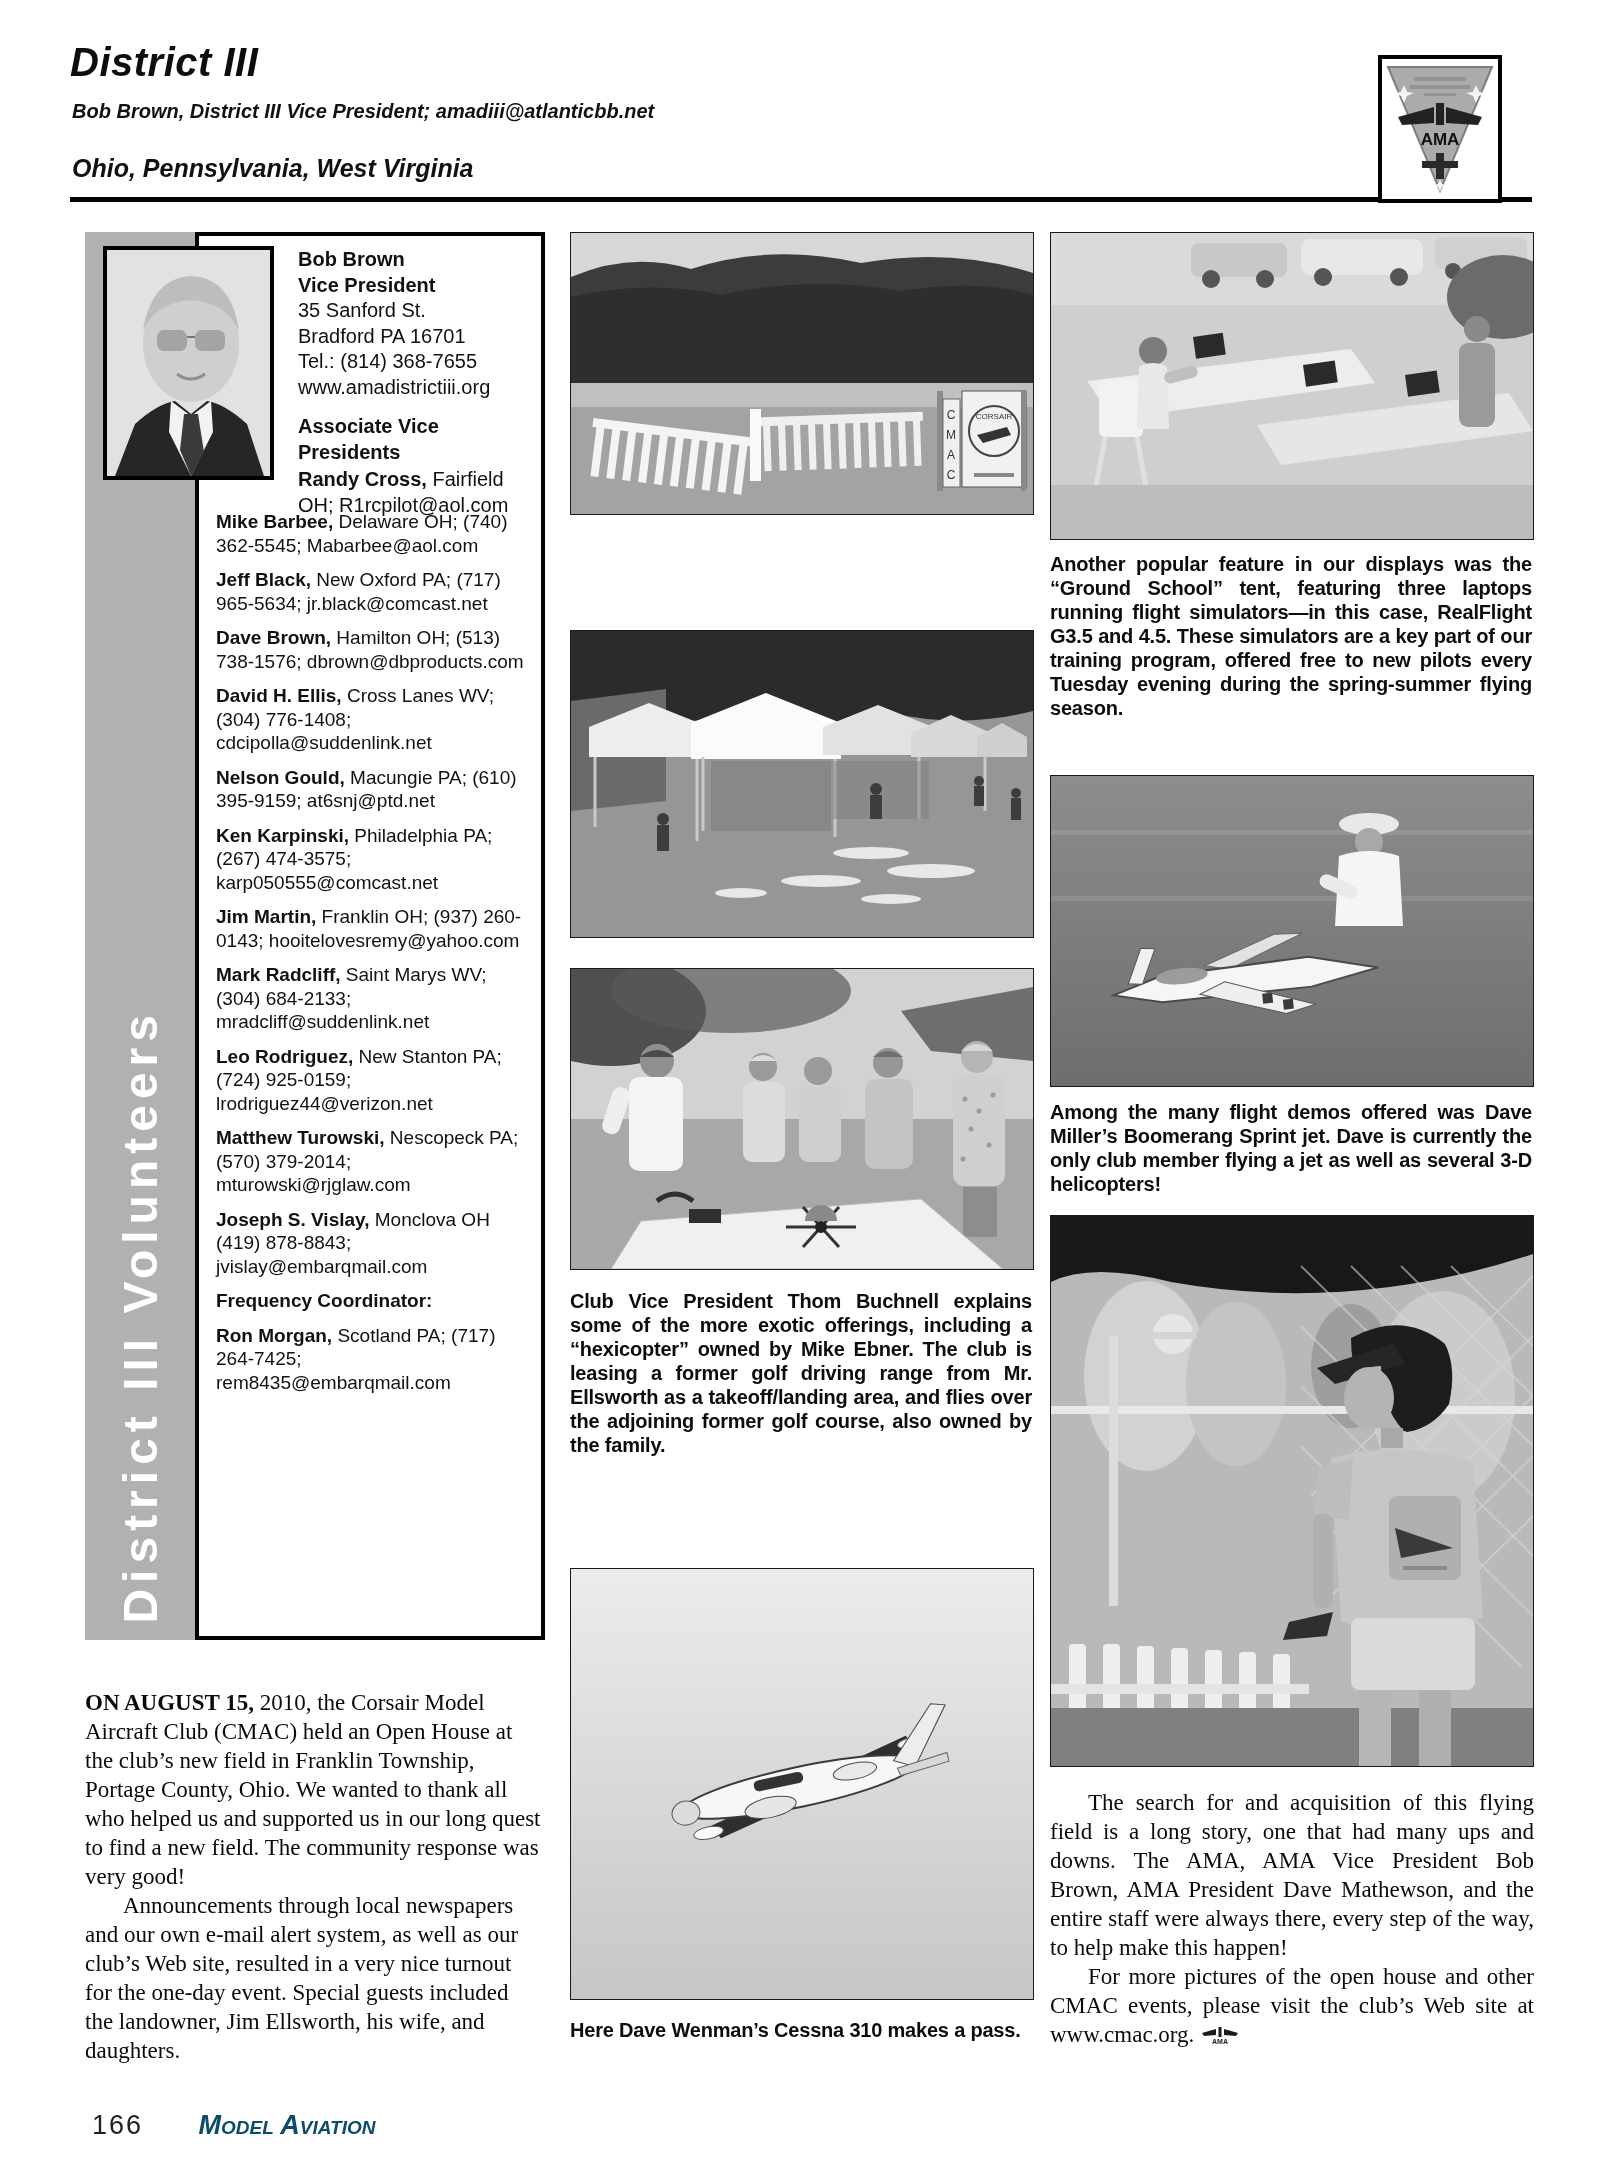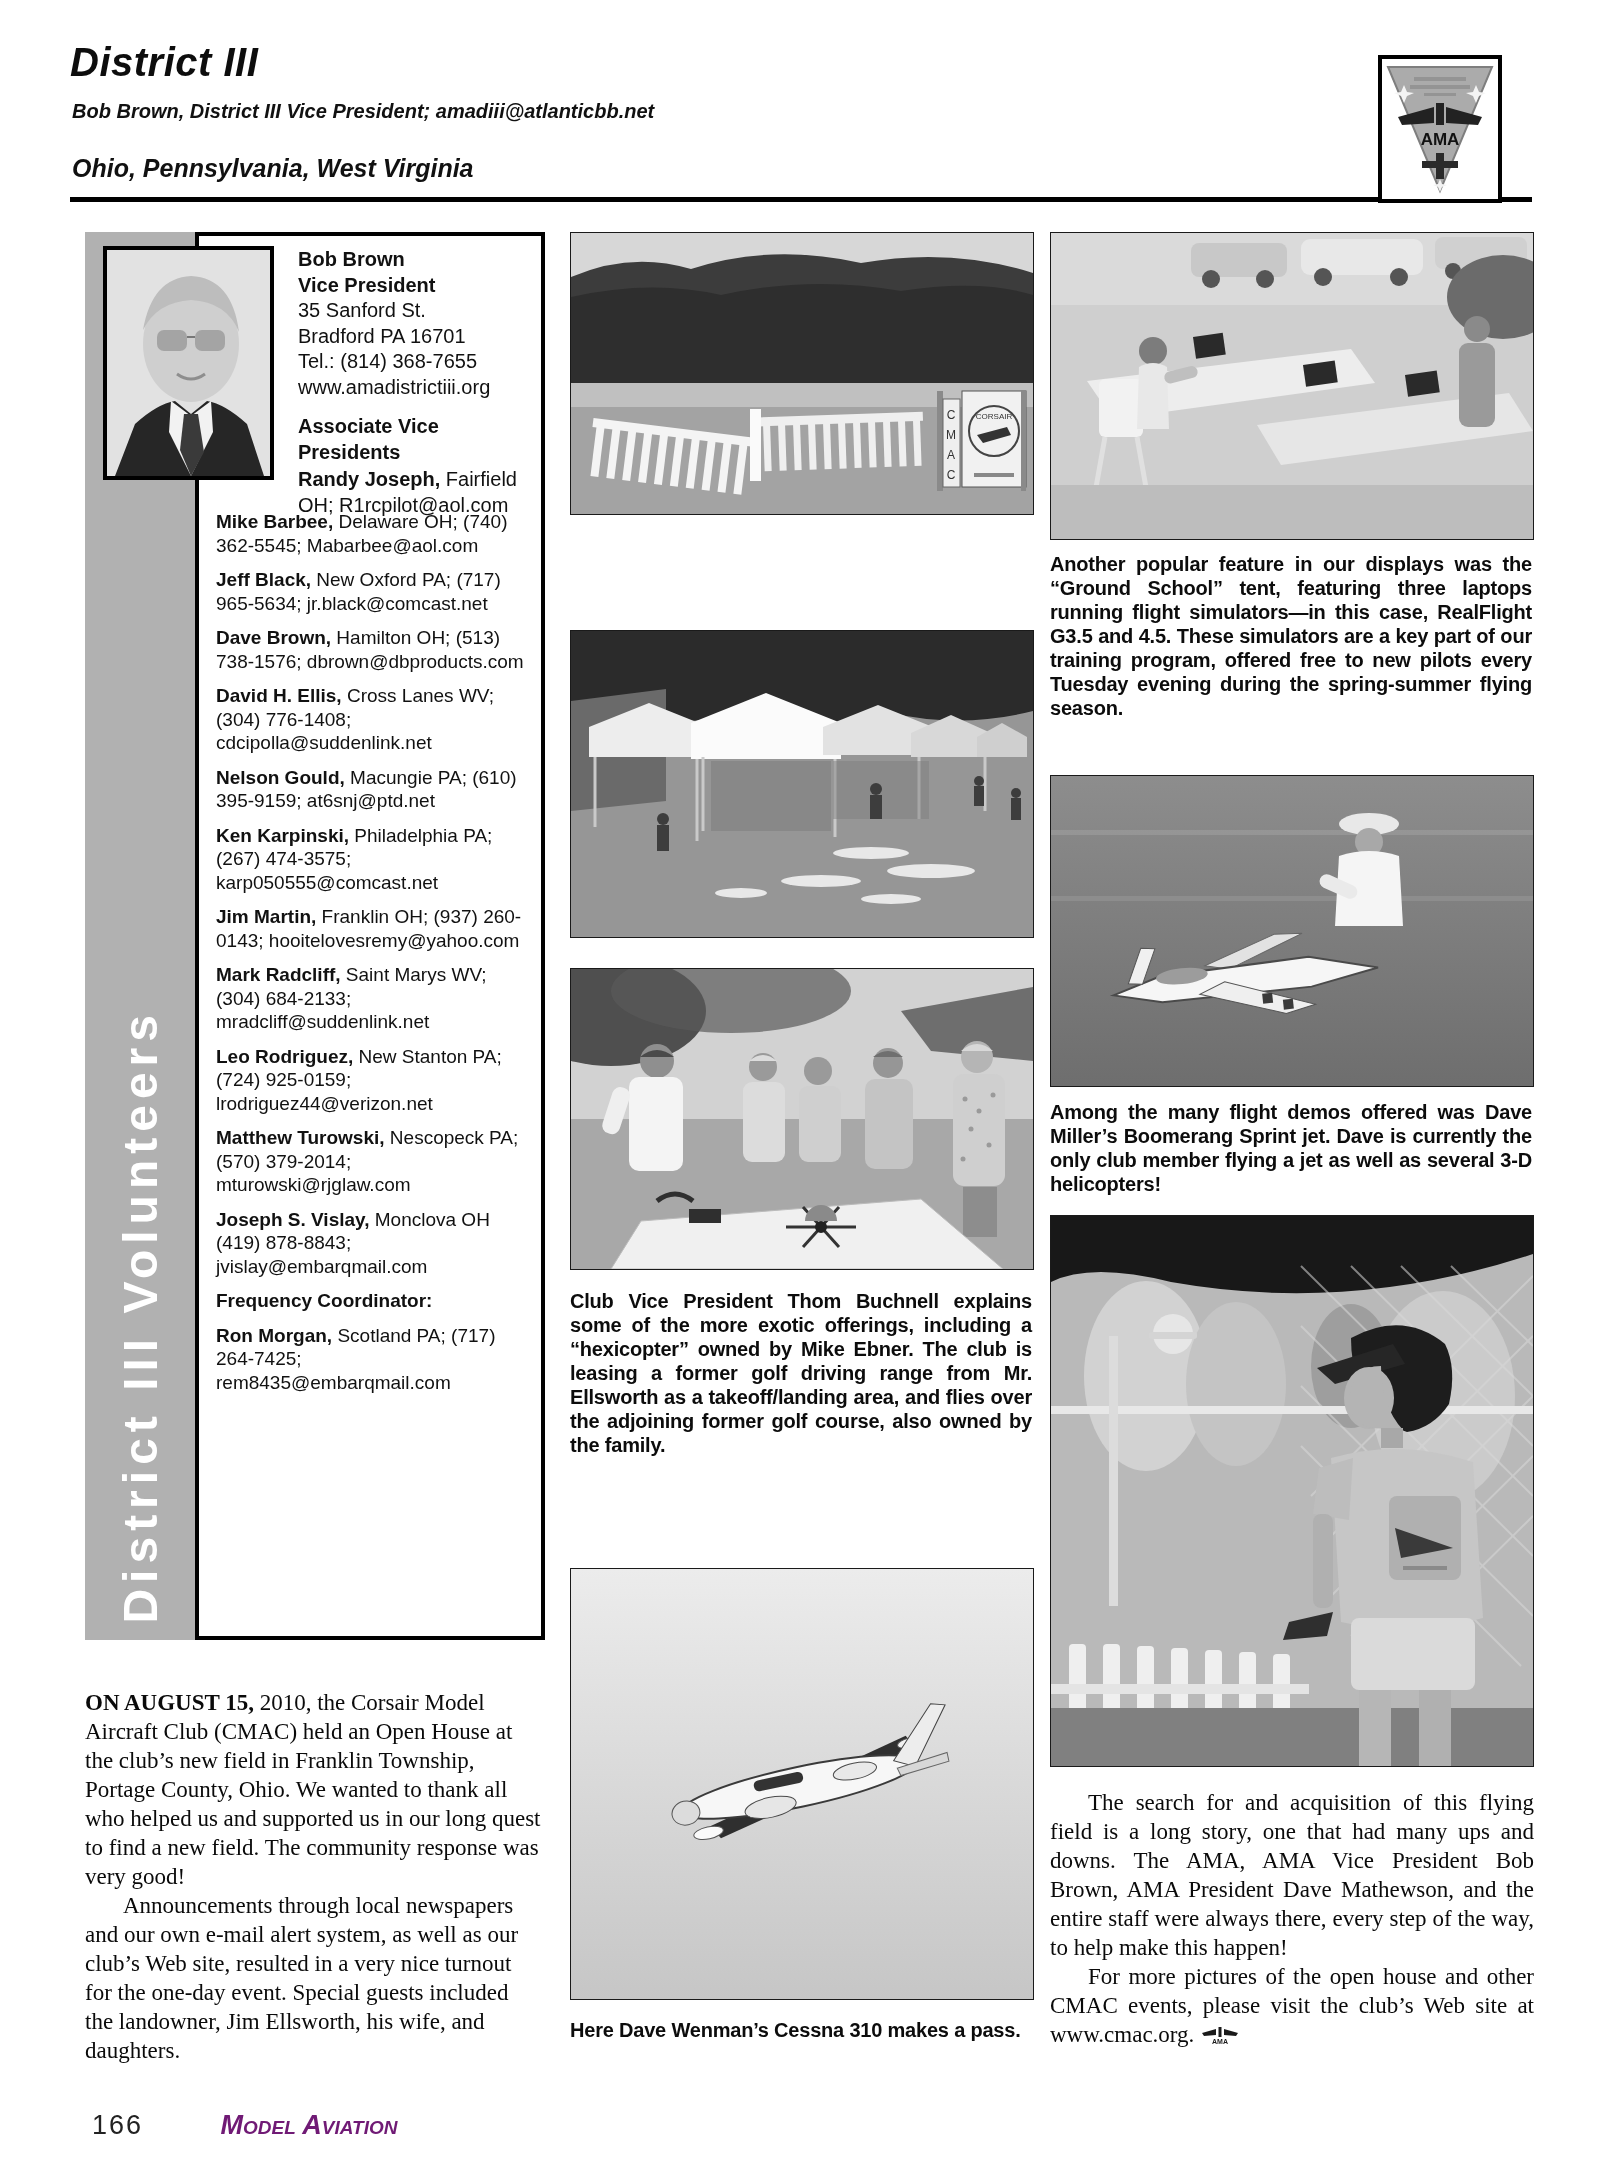--- a/index.html
+++ b/index.html
@@ -44,21 +44,21 @@
   .mid-flight{position:absolute;left:570px;top:1494px;width:458px;text-indent:38px;}
   .body-left{position:absolute;left:85px;top:1688px;width:456px;}
   .body-left p{margin:0;}
   .body-left .p2{text-indent:38px;}
   .r-close{position:absolute;left:1050px;top:1788px;width:484px;text-align:justify;}
   .r-close p{margin:0;text-indent:38px;}
   .ama-inline{display:inline-block;width:40px;height:20px;vertical-align:-3px;margin-left:6px;}
   
   .footer{position:absolute;left:92px;top:2110px;font-size:27px;}
   .footer .pageno{letter-spacing:2px;color:#222;}
-  .footer .mag{font-weight:bold;font-style:italic;font-variant:small-caps;margin-left:70px;color:#701a75;}
+  .footer .mag{font-weight:bold;font-style:italic;font-variant:small-caps;margin-left:48px;color:#0c4a6e;}
 </style>
 </head>
 <body>
 
 <div class="page">
 
   <div class="hdr-title">District III</div>
   <div class="hdr-sub">Bob Brown, District III Vice President; amadiii@atlanticbb.net</div>
   <div class="hdr-region">Ohio, Pennsylvania, West Virginia</div>
   <div class="hdr-rule"></div>
@@ -104,21 +104,21 @@
 
   <div class="officer">
     <div class="b">Bob Brown</div>
     <div class="b">Vice President</div>
     <div>35 Sanford St.</div>
     <div>Bradford PA 16701</div>
     <div>Tel.: (814) 368-7655</div>
     <div>www.amadistrictiii.org</div>
     <div class="b grp">Associate Vice Presidents</div>
     <p class="vol" style="margin-top:2px">
-      <b>Randy Joseph,</b><span> Fairfield OH; R1rcpilot@aol.com</span>
+      <b>Randy Cross,</b><span> Fairfield OH; R1rcpilot@aol.com</span>
     </p>
   </div>
 
   <div class="vollist">
     <p class="vol"><b>Mike Barbee,</b><span> Delaware OH; (740) 362-5545; Mabarbee@aol.com</span></p>
     <p class="vol"><b>Jeff Black,</b><span> New Oxford PA; (717) 965-5634; jr.black@comcast.net</span></p>
     <p class="vol"><b>Dave Brown,</b><span> Hamilton OH; (513) 738-1576; dbrown@dbproducts.com</span></p>
     <p class="vol"><b>David H. Ellis,</b><span> Cross Lanes WV; (304) 776-1408; cdcipolla@suddenlink.net</span></p>
     <p class="vol"><b>Nelson Gould,</b><span> Macungie PA; (610) 395-9159; at6snj@ptd.net</span></p>
     <p class="vol"><b>Ken Karpinski,</b><span> Philadelphia PA; (267) 474-3575; karp050555@comcast.net</span></p>

